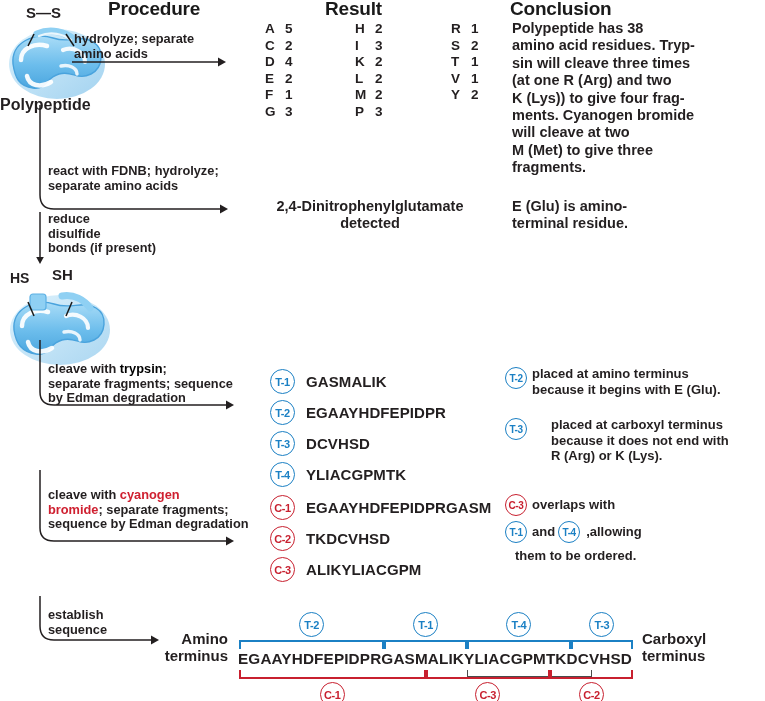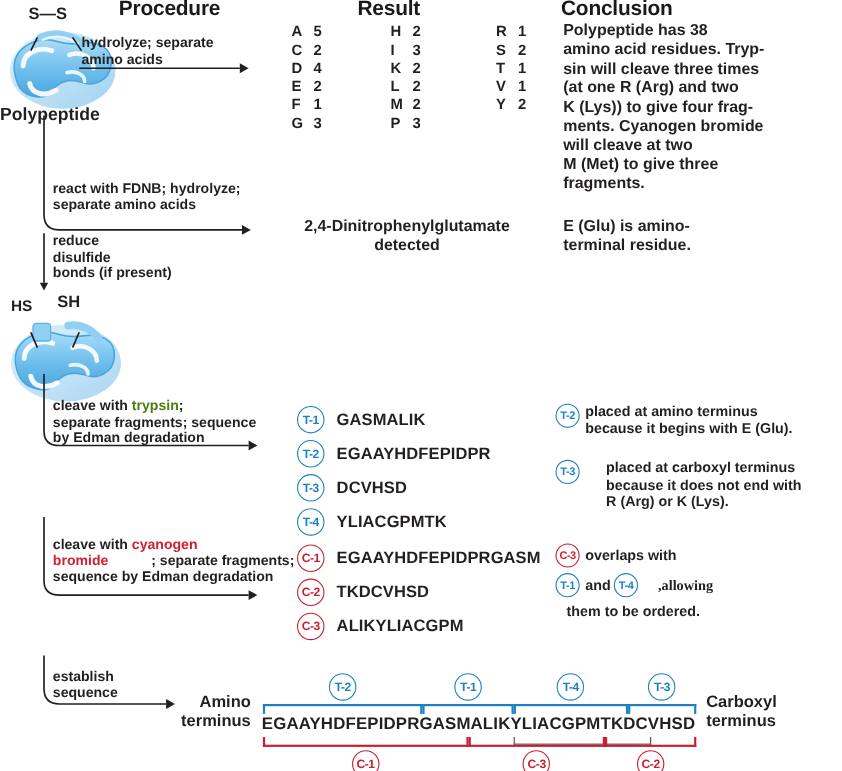--- a/index.html
+++ b/index.html
@@ -28,21 +28,21 @@
     font-size: 14.5px;
     line-height: 17.4px;
     color: #231f20;
   }
   .proc {
     font-weight: bold;
     font-size: 12.8px;
     line-height: 14.6px;
     color: #231f20;
   }
-  .accent-blue { color: #4d7c0f; }
+  .accent-blue { color: #000000; }
   .accent-red  { color: #cf2030; }
 
   
   .aa-group { display: flex; }
   .aa-col { display: flex; flex-direction: column; }
   .aa-row {
     display: flex;
     font-weight: bold;
     font-size: 13.5px;
     line-height: 16.6px;
@@ -342,21 +342,21 @@
 </div>
 <div class="abs note" style="left:505px; top:417px; width:258px;">
   <div class="tag tag-t tag-sm" style="margin-top:1px;">T-3</div>
   <div class="note-body" style="white-space:pre-line;margin-left:24px;">placed at carboxyl terminus
 because it does not end with
 R (Arg) or K (Lys).</div>
 </div>
 
 <div class="abs proc" style="left:48px; top:488px; width:222px;">
   <span>cleave with </span><span class="accent-red" style="white-space:pre-line;">cyanogen
-bromide</span><span style="white-space:pre-line;margin-left:39px;">; separate fragments;
+bromide</span><span style="white-space:pre-line;">; separate fragments;
 sequence by Edman degradation</span>
 </div>
 <div class="abs" style="left:38px; top:470px;">
   <svg width="200" height="78" viewBox="0 0 200 78">
     <path d="M2,0 L2,58 Q2,71 16,71 L188,71" fill="none" stroke="#231f20" stroke-width="1.5"></path>
     <path d="M188,66.5 L196,71 L188,75.5 Z" fill="#231f20"></path>
   </svg>
 </div>
 
 <div class="abs" style="left:270px; top:492px;">
@@ -376,21 +376,21 @@
 
 <div class="abs" style="left:505px; top:492px; width:260px;">
   <div style="display:flex; align-items:center; height:26px;">
     <div class="tag tag-c tag-sm">C-3</div>
     <div class="note-body">overlaps with</div>
   </div>
   <div style="display:flex; align-items:center; height:28px;">
     <div class="tag tag-t tag-sm">T-1</div>
     <div class="note-body" style="margin-right:3px;">and</div>
     <div class="tag tag-t tag-sm">T-4</div>
-    <div class="note-body" style="margin-left:18px;font-family:Liberation Serif, serif;">,allowing</div>
+    <div class="note-body" style="margin-left:6px;">,allowing</div>
   </div>
   <div class="note-body" style="margin-left:10px; margin-top:2px;">them to be ordered.</div>
 </div>
 
 <div class="abs proc" style="left:48px; top:608px; white-space:pre-line;">establish
 sequence</div>
 <div class="abs" style="left:38px; top:596px;">
   <svg width="125" height="52" viewBox="0 0 125 52">
     <path d="M2,0 L2,30 Q2,44 16,44 L113,44" fill="none" stroke="#231f20" stroke-width="1.5"></path>
     <path d="M113,39.5 L121,44 L113,48.5 Z" fill="#231f20"></path>

